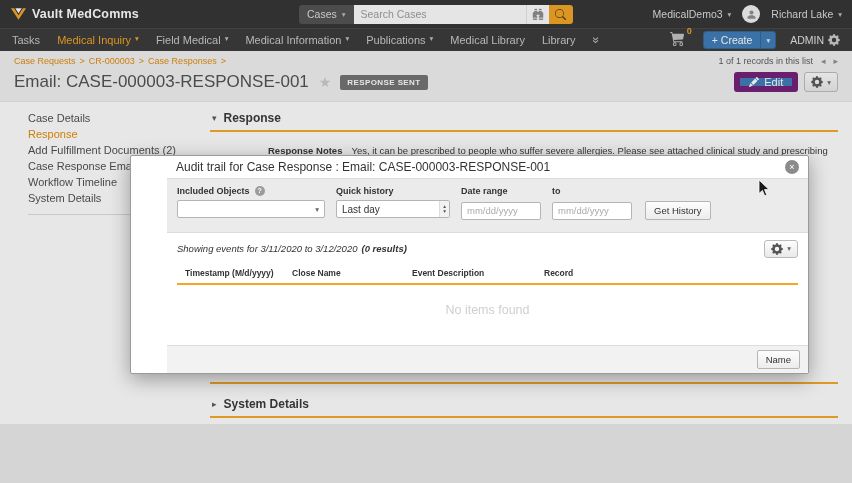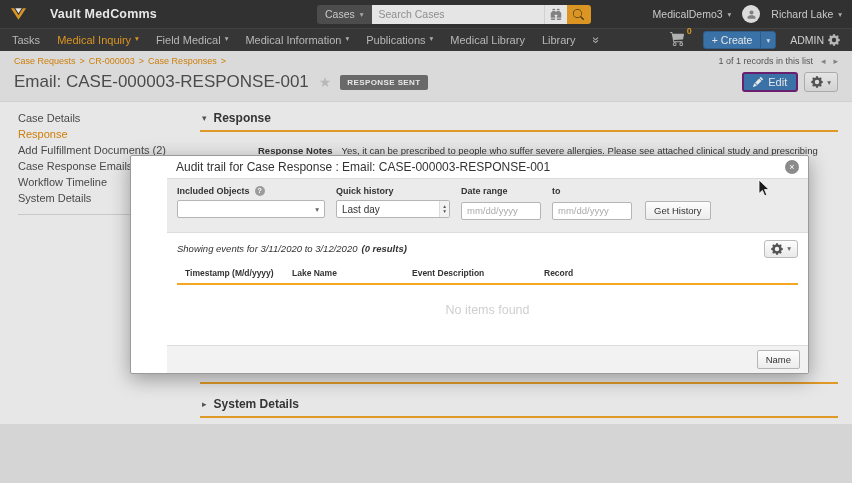--- a/index.html
+++ b/index.html
@@ -1,21 +1,21 @@
 <!DOCTYPE html>
 <html><head>
 <meta charset="utf-8">
 <style>
   * { margin:0; padding:0; box-sizing:border-box; }
   body { font-family:"Liberation Sans","DejaVu Sans",sans-serif; background:#d8d8d8; }
   .screen { position:relative; width:852px; height:483px; background:#ebebeb; overflow:hidden; }
 
   
   .topbar { height:28px; background:#2e2e2e; display:flex; align-items:center; padding:0 10px; }
-  .brand { display:flex; align-items:center; gap:23px; cursor:pointer; }
+  .brand { display:flex; align-items:center; gap:5px; cursor:pointer; }
   .logo-icon svg { display:block; }
   .brand-text { color:#fff; font-size:12.5px; font-weight:600; letter-spacing:0.2px; }
   .search-wrap { display:flex; align-items:stretch; height:19px; margin-left:160px; border-radius:3px; overflow:hidden; }
   .scope { background:#4d4d4d; color:#ddd; font-size:10.5px; display:flex; align-items:center; gap:5px; padding:0 8px; cursor:pointer; }
   .caret { font-size:7.5px; color:#bbb; }
   .caret.dark { color:#666; }
   .search-input { width:172px; border:none; outline:none; background:#fdfdfd; font-size:10.5px; padding:0 7px; color:#444; font-family:inherit; }
   .search-input::placeholder { color:#999; }
   .binoc { background:#fdfdfd; display:flex; align-items:center; padding:0 5px; border-left:1px solid #e5e5e5; cursor:pointer; }
   .search-btn { width:24px; background:#f0a11e; display:flex; align-items:center; justify-content:center; cursor:pointer; }
@@ -43,27 +43,27 @@
   .breadcrumb-row { display:flex; align-items:center; font-size:9px; }
   .crumb { color:#e28800; margin-right:4px; cursor:pointer; text-decoration:none; }
   .crumb-sep { color:#e28800; margin-right:4px; }
   .records-info { margin-left:auto; display:flex; align-items:center; gap:8px; color:#555; }
   .rec-arrow { color:#8a8a8a; font-size:9px; cursor:pointer; }
   .title-row { display:flex; align-items:center; margin-top:6px; }
   .page-title { font-size:17px; color:#4c4c4c; }
   .fav-star { color:#c9c9c9; font-size:14px; margin:0 9px 0 10px; cursor:pointer; }
   .badge { background:#6f6f6f; color:#fff; font-size:8px; font-weight:bold; letter-spacing:0.4px; padding:3px 7px; border-radius:2px; }
   .title-actions { margin-left:auto; display:flex; gap:6px; }
-  .btn-blue { display:flex; align-items:center; gap:5px; height:20px; padding:0 9px; background:#3978b5; border:2px solid #701a75; border-radius:3px; color:#fff; font-size:11px; cursor:pointer; }
+  .btn-blue { display:flex; align-items:center; gap:5px; height:20px; padding:0 9px; background:#3978b5; border:6px solid #701a75; border-radius:3px; color:#fff; font-size:11px; cursor:pointer; }
   .btn-gear { display:flex; align-items:center; gap:4px; height:20px; padding:0 6px; background:linear-gradient(#fdfdfd,#e9e9e9); border:1px solid #bbb; border-radius:3px; color:#555; cursor:pointer; }
   .btn-gear .caret { color:#666; }
 
   
   .content { background:#fff; min-height:322px; display:flex; align-items:flex-start; padding:4px 14px 0 18px; }
-  .sidebar { width:182px; flex-shrink:0; padding-top:4px; font-size:11px; color:#4a4a4a; }
+  .sidebar { width:182px; flex-shrink:0; padding-top:4px; font-size:11px; color:#4a4a4a;margin-left:10px; }
   .side-item { padding:2px 0; line-height:12px; cursor:pointer; white-space:nowrap; }
   .side-item.active { color:#e28800; }
   .side-divider { border-top:1px solid #dcdcdc; margin:8px 12px 6px 0; }
   .main { flex:1; padding-top:1px; }
   .section-header { display:flex; align-items:center; gap:7px; font-size:12px; font-weight:bold; color:#333; padding:4px 0 5px 2px; border-bottom:2px solid #f5a623; cursor:pointer; }
   .tri { font-size:9px; color:#555; font-weight:normal; }
   .notes-row { padding:13px 0 0 58px; font-size:9.5px; color:#333; }
   .notes-label { font-weight:bold; margin-right:9px; }
   .section-spacer { height:192px; }
   .section-gap { height:9px; }
@@ -320,21 +320,21 @@
         <button class="btn-gear modal-gear">
           <svg width="12" height="12" viewBox="0 0 16 16" fill="#555555">
               <path d="M9.405 1.05c-.413-1.4-2.397-1.4-2.81 0l-.1.34a1.464 1.464 0 0 1-2.105.872l-.31-.17c-1.283-.698-2.686.705-1.987 1.987l.169.311c.446.82.023 1.841-.872 2.105l-.34.1c-1.4.413-1.4 2.397 0 2.81l.34.1a1.464 1.464 0 0 1 .872 2.105l-.17.31c-.698 1.283.705 2.686 1.987 1.987l.311-.169a1.464 1.464 0 0 1 2.105.872l.1.34c.413 1.4 2.397 1.4 2.81 0l.1-.34a1.464 1.464 0 0 1 2.105-.872l.31.17c1.283.698 2.686-.705 1.987-1.987l-.169-.311a1.464 1.464 0 0 1 .872-2.105l.34-.1c1.4-.413 1.4-2.397 0-2.81l-.34-.1a1.464 1.464 0 0 1-.872-2.105l.17-.31c.698-1.283-.705-2.686-1.987-1.987l-.311.169a1.464 1.464 0 0 1-2.105-.872l-.1-.34zM8 10.93a2.929 2.929 0 1 1 0-5.86 2.929 2.929 0 0 1 0 5.858z"></path>
             </svg>
           <span class="caret">▾</span>
         </button>
       </div>
 
       <div class="audit-head">
         <span>Timestamp (M/d/yyyy)</span>
-        <span>Lake Name</span>
+        <span>Close Name</span>
         <span>Event Description</span>
         <span>Record</span>
       </div>
 
       <div class="empty-msg">No items found</div>
     </div>
 
     <div class="modal-footer">
       <button class="btn-plain">Name</button>
     </div>

